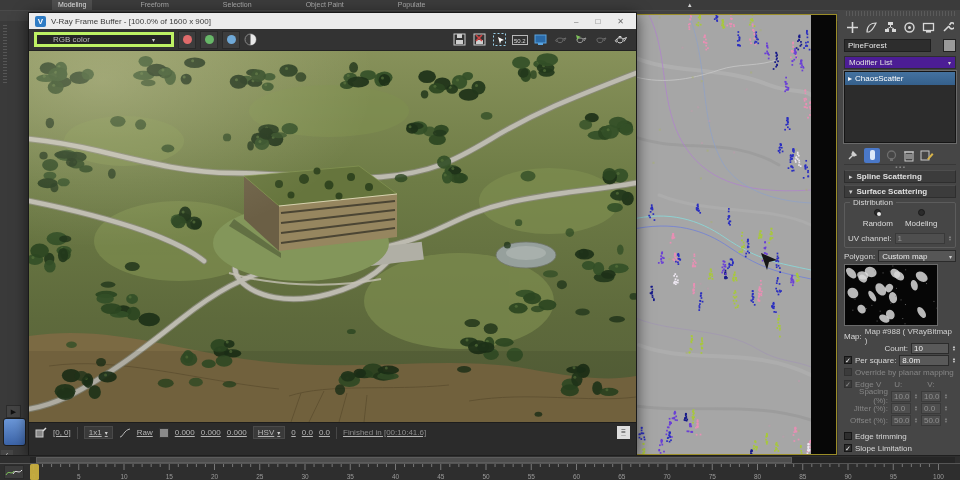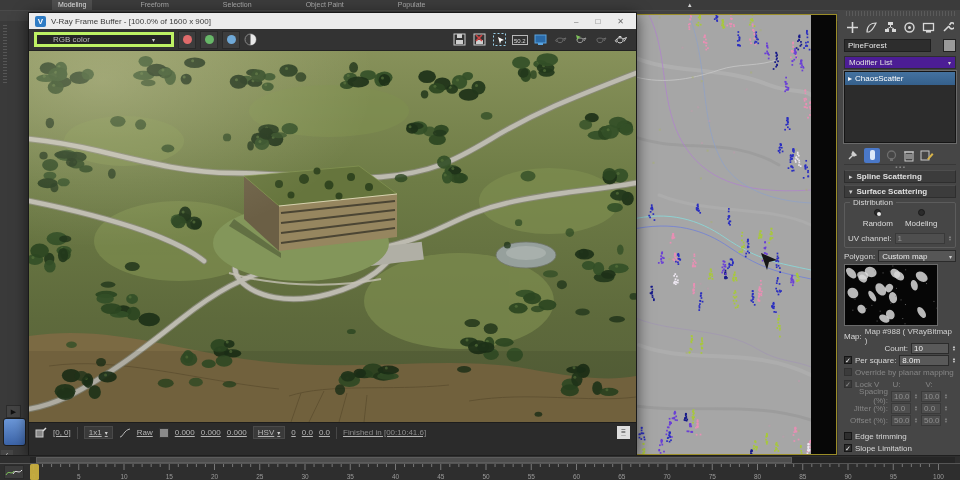--- a/index.html
+++ b/index.html
@@ -1717,21 +1717,21 @@
           <span>▲</span>
           <span>▼</span>
         </span>
     </div>
     <div class="cp-row dim">
       <span class="chk"></span>
       <span>Override by planar mapping</span>
     </div>
     <div class="cp-row dim">
       <span class="chk">✓</span>
-      <span>Lock V</span>
+      <span>Edge V</span>
       <span style="margin-left:10px">U:</span>
       <span style="margin-left:22px">V:</span>
     </div>
     <div class="cp-row dim">
       <span style="width:44px;text-align:right">Spacing (%):</span>
       <span class="field" style="width:20px">10.0</span>
         <span class="spin">
           <span>▲</span>
           <span>▼</span>
         </span>

